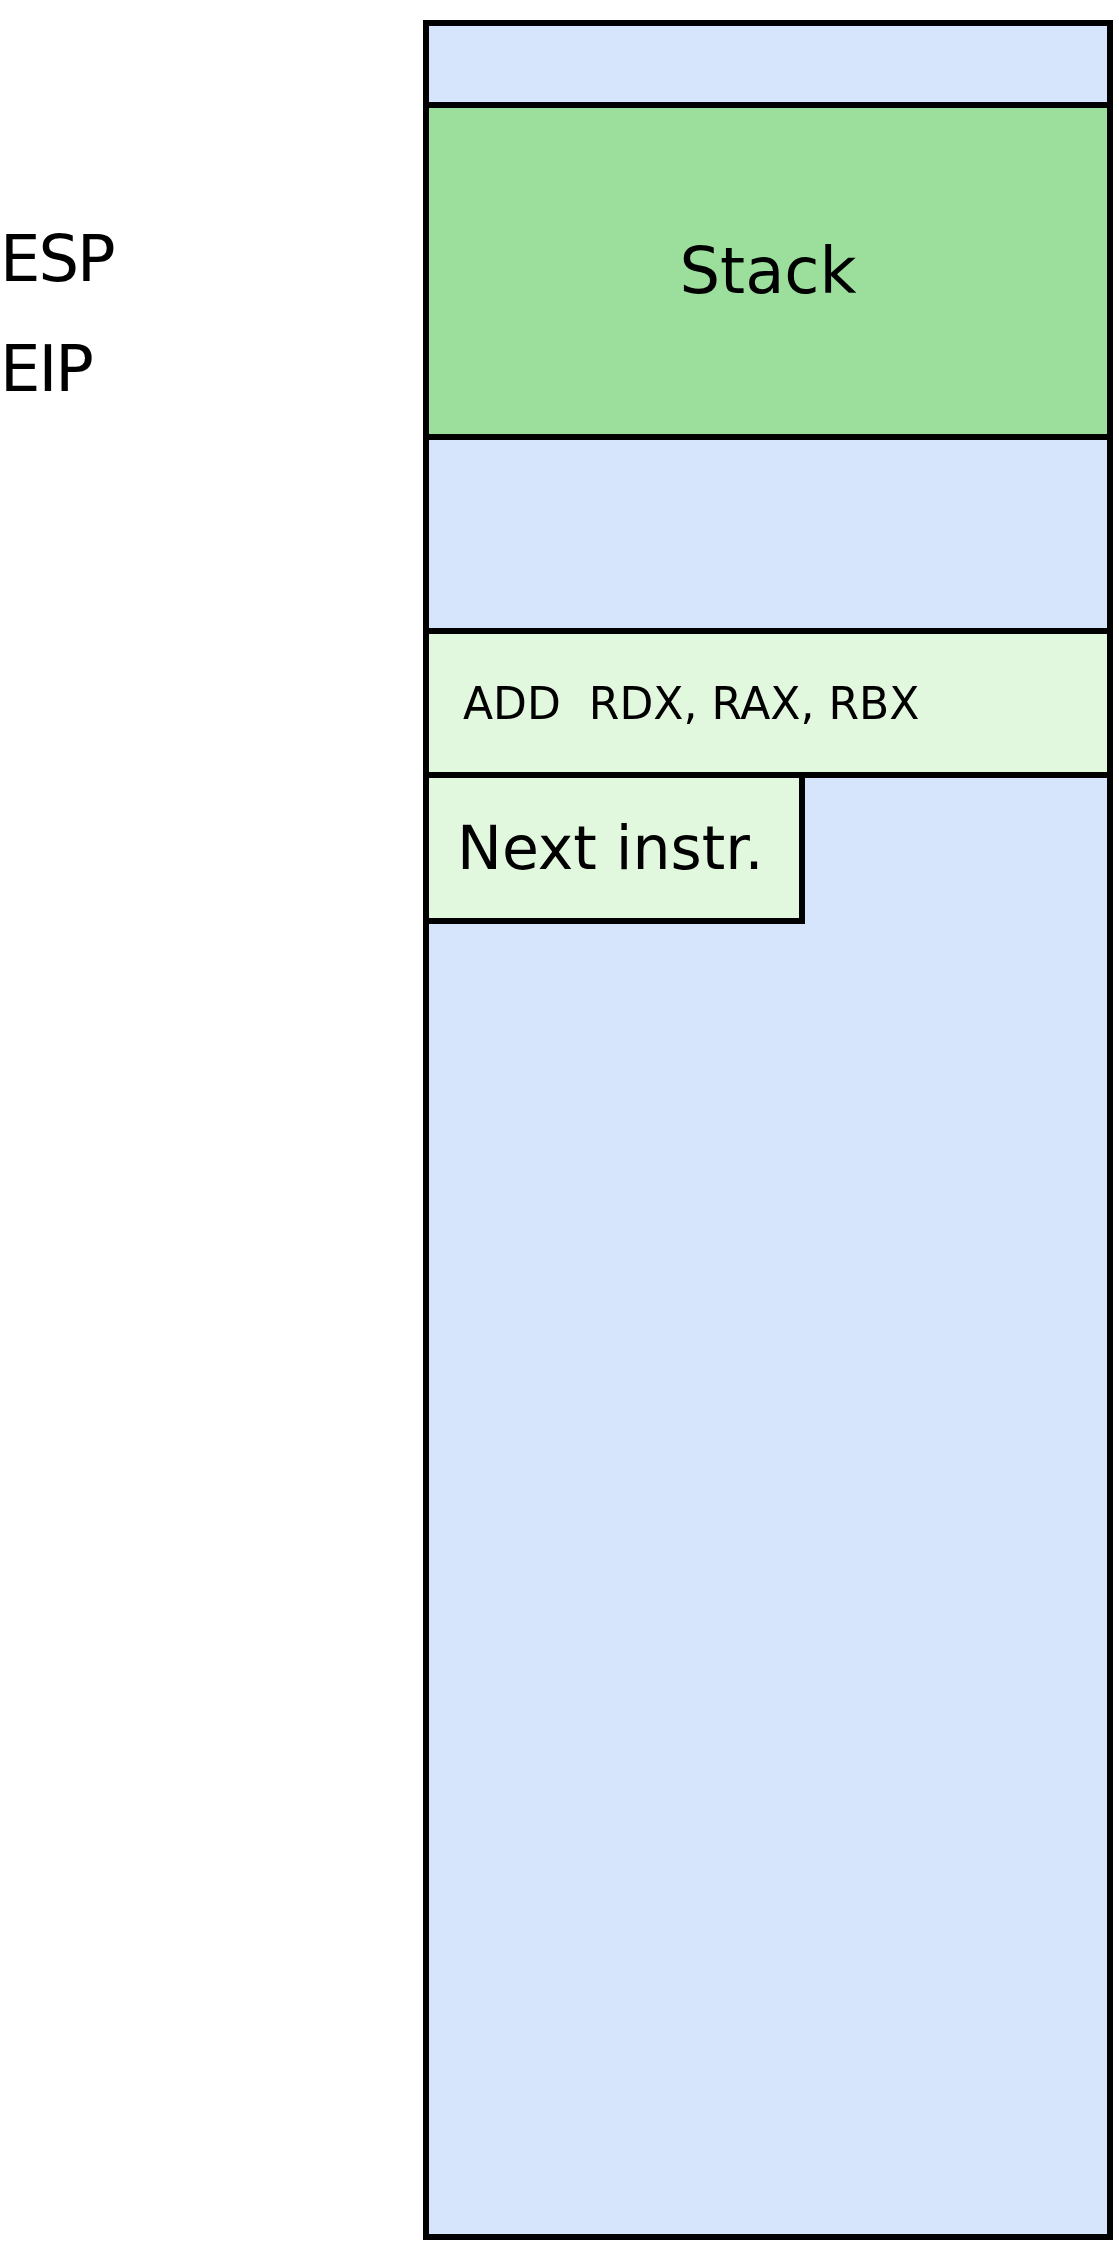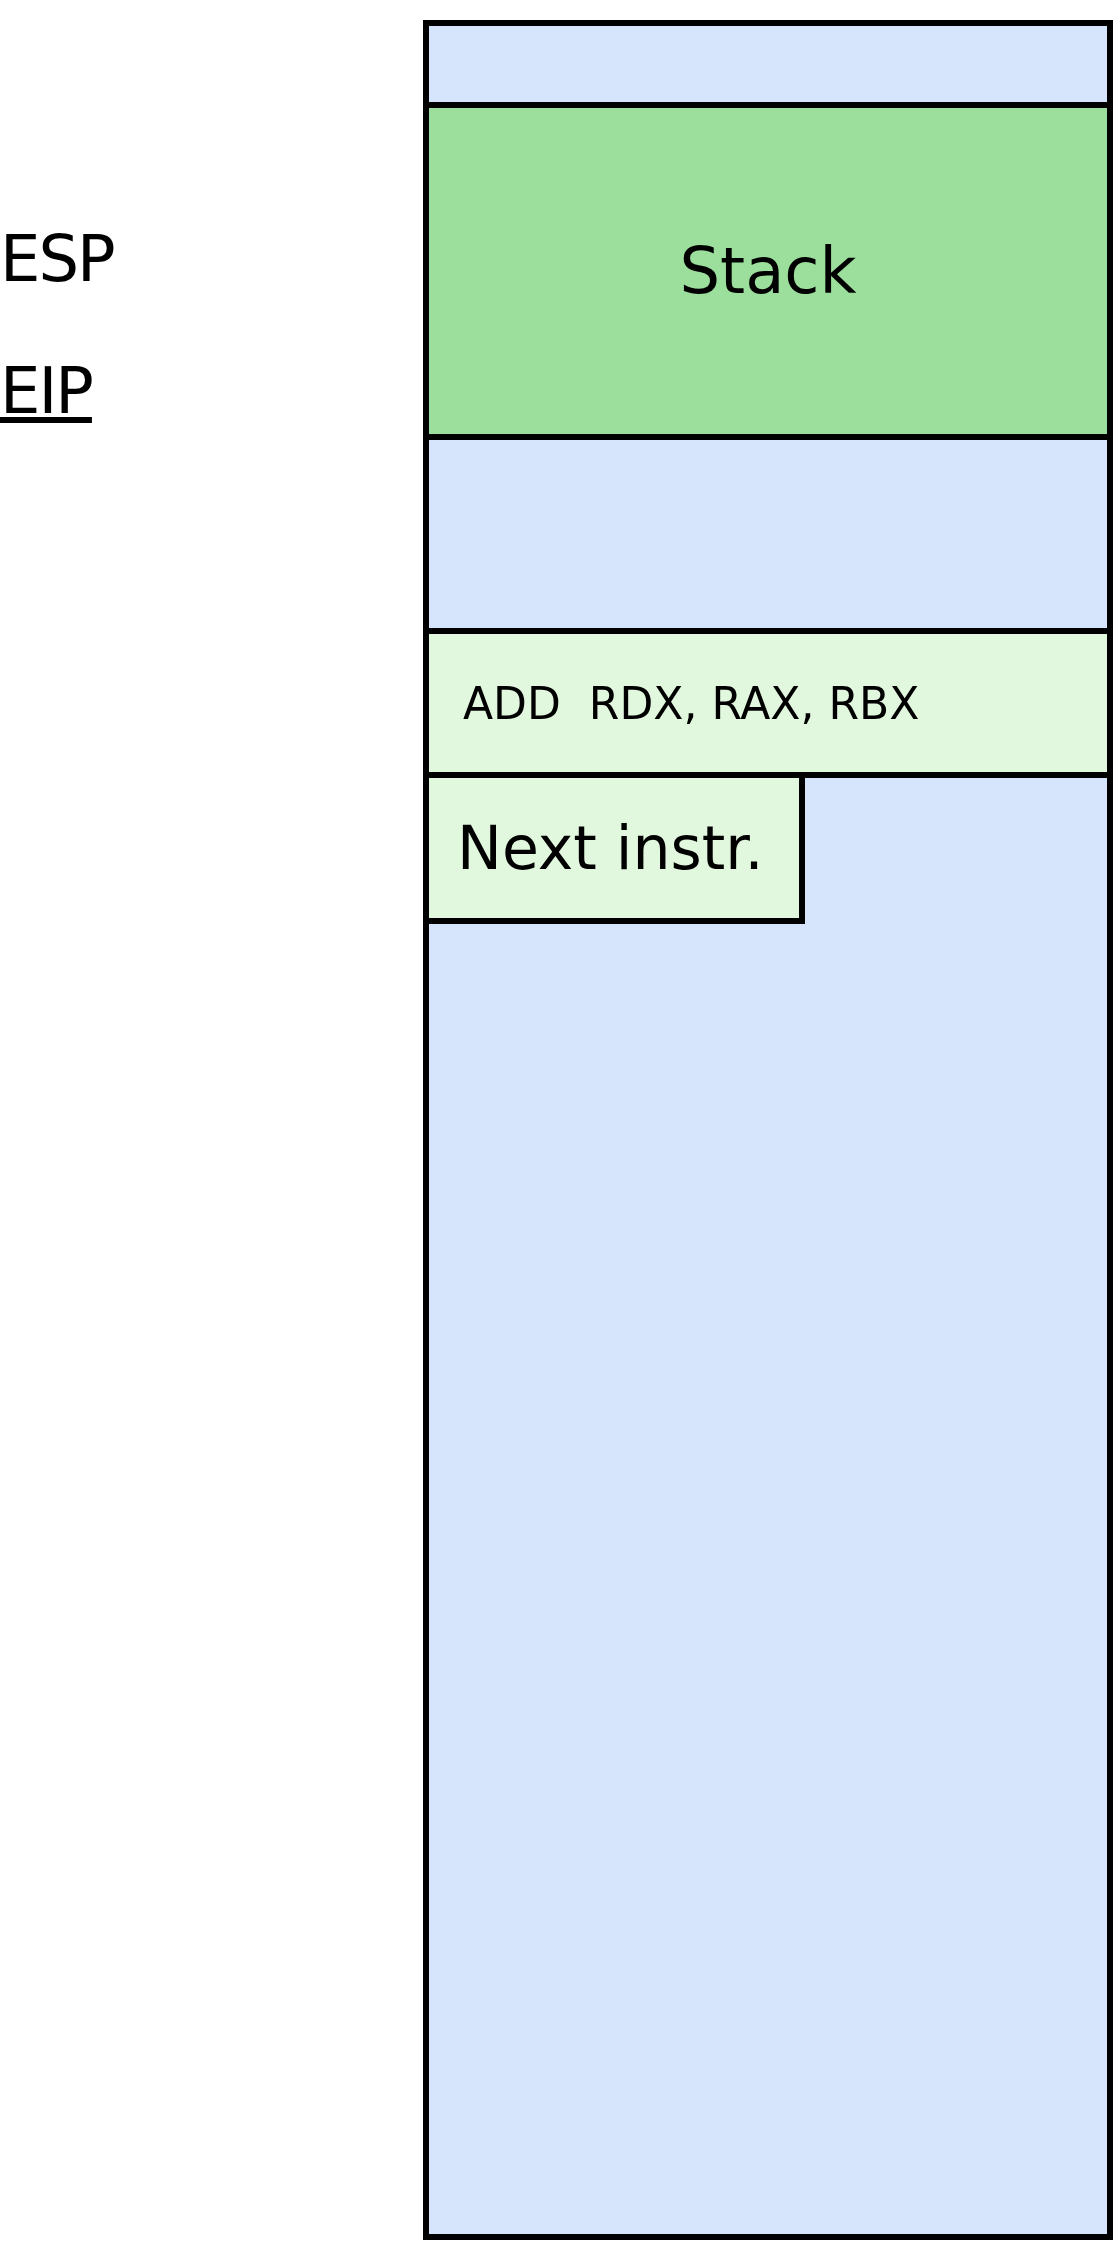--- a/index.html
+++ b/index.html
@@ -20,21 +20,21 @@
   .reg-label {
     position: absolute;
     left: 0;
     height: 66px;
     line-height: 66px;
     font-size: 64px;
     letter-spacing: -2px;
     white-space: nowrap;
   }
   #esp-label { top: 226px; }
-  #eip-label { top: 358px; text-decoration: underline; }
+  #eip-label { top: 336px; }
 
   .memory-column {
     position: absolute;
     left: 423px;
     top: 20px;
     width: 690px;
     height: 2220px;
     background: #000000;
   }
   .sec {

